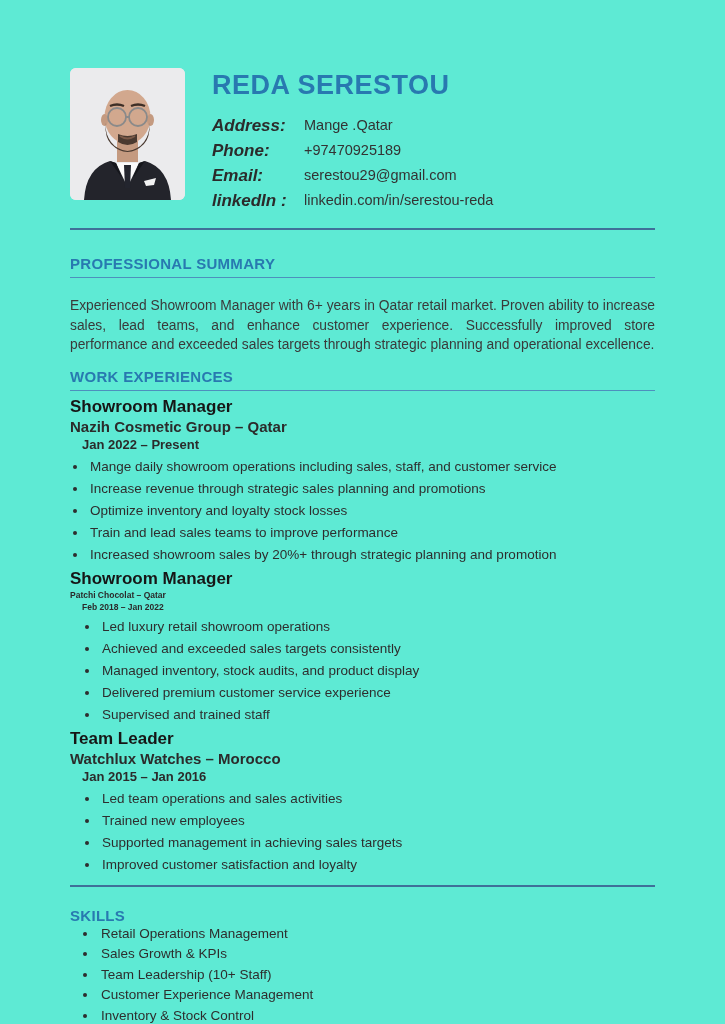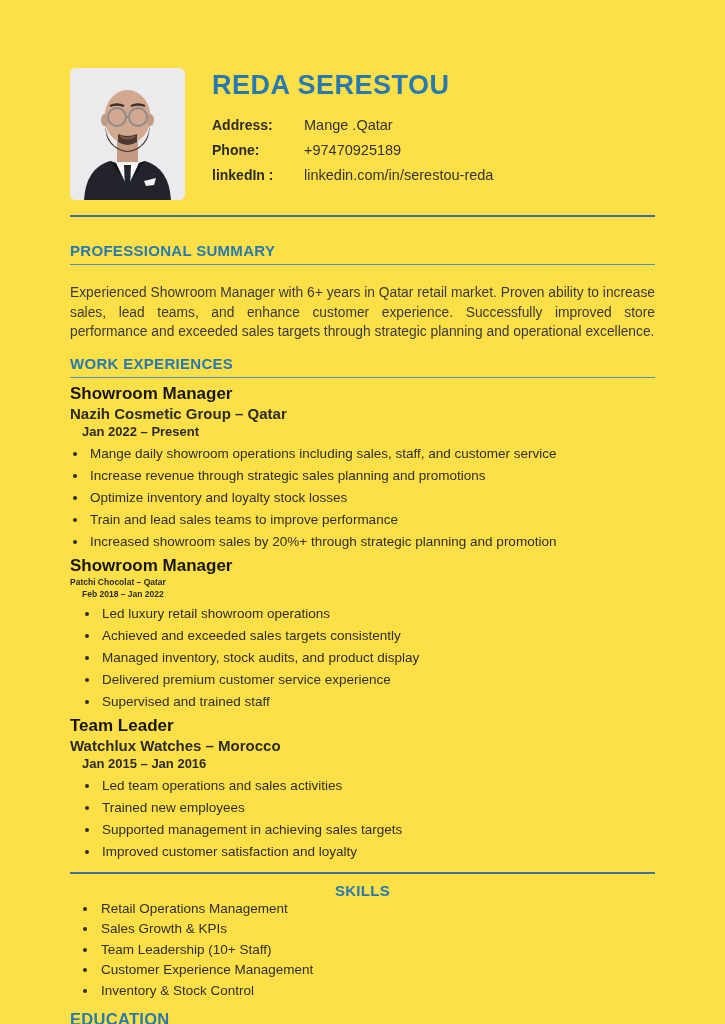--- a/index.html
+++ b/index.html
@@ -4,41 +4,41 @@
 <style>
   * { box-sizing: border-box; margin: 0; padding: 0; }
   html, body { background: #ffffff; }
   body { font-family: "Liberation Sans", sans-serif; color: #3a3a3a; }
 
   .page {
     position: relative;
     width: 725px;
     height: 1024px;
     margin: 0 auto;
-    background: #fde047;
+    background: #5eead4;
     padding: 68px 70px 0 70px;
     overflow: hidden;
   }
 
   
   .header { display: flex; gap: 27px; }
   .photo {
     width: 115px; height: 132px;
     border-radius: 6px; overflow: hidden;
     background: #ebebed; flex: 0 0 auto;
   }
   .photo svg { display: block; width: 100%; height: 100%; }
   .header-right { padding-top: 2px; }
   .name {
     font-size: 27px; font-weight: 700; letter-spacing: 0.5px;
     color: #2879b0; margin-bottom: 12px;
   }
   .contact-row { display: flex; line-height: 25px; }
   .contact-label {
-    width: 92px; font-weight: 700; font-size: 14px; color: #2b2b2b;
+    width: 92px; font-weight: 700; font-size: 17px; color: #2b2b2b; font-style: italic;
   }
   .contact-value { font-size: 14.5px; color: #333333; }
 
   .divider-strong {
     border: none; border-top: 2px solid #3f7099; margin-top: 15px;
   }
 
   
   .sec-heading {
     font-size: 15px; font-weight: 700; color: #2879b0; letter-spacing: 0.3px;
@@ -62,21 +62,21 @@
   .job-company { font-size: 15px; font-weight: 700; color: #2b2b2b; margin-top: 1px; }
   .job-dates { font-size: 13px; font-weight: 700; color: #2b2b2b; padding-left: 12px; margin-top: 2px; }
   .job.small .job-company, .job.small .job-dates { font-size: 8.5px; }
   ul.bullets { list-style: disc; margin: 4px 0 3px 0; color: #2e2e2e; }
   ul.bullets li { font-size: 13.5px; line-height: 22px; padding-left: 2px; }
   .job1 ul.bullets { padding-left: 18px; }
   .job2 ul.bullets, .job3 ul.bullets { padding-left: 30px; }
 
   
   .skills-section { margin-top: 8px; }
-  .skills-section .sec-heading { margin-top: 8px; text-align: center; }
+  .skills-section .sec-heading { margin-top: 20px; }
   .skills-section ul { list-style: disc; padding-left: 28px; color: #2e2e2e; }
   .skills-section ul li { font-size: 13.5px; line-height: 20.5px; padding-left: 3px; }
 
   
   .bottom { display: flex; margin-top: 9px; flex-direction: column; }
   .edu-col { width: 392px; flex: 0 0 auto; }
   .lang-col { flex: 1; text-decoration: underline; }
   .edu-col .sec-heading, .lang-col .sec-heading { font-size: 16.5px; }
   .edu-rule { border: none; border-top: 1.5px solid #4d90bd; margin-top: 4px; width: 278px; }
   .lang-rule { border: none; border-top: 1.5px solid #4d90bd; margin-top: 4px; width: 190px; }
@@ -124,20 +124,24 @@
     </div>
     <div class="header-right">
       <div class="name">REDA SERESTOU</div>
       <div class="contact-row">
         <span class="contact-label">Address:</span>
         <span class="contact-value">Mange .Qatar</span>
       </div>
       <div class="contact-row">
         <span class="contact-label">Phone:</span>
         <span class="contact-value">+97470925189</span>
+      </div>
+      <div class="contact-row">
+        <span class="contact-label">Email:</span>
+        <span class="contact-value">serestou29@gmail.com</span>
       </div>
       <div class="contact-row">
         <span class="contact-label">linkedIn :</span>
         <span class="contact-value">linkedin.com/in/serestou-reda</span>
       </div>
     </div>
   </div>
 
   <hr class="divider-strong">
 

